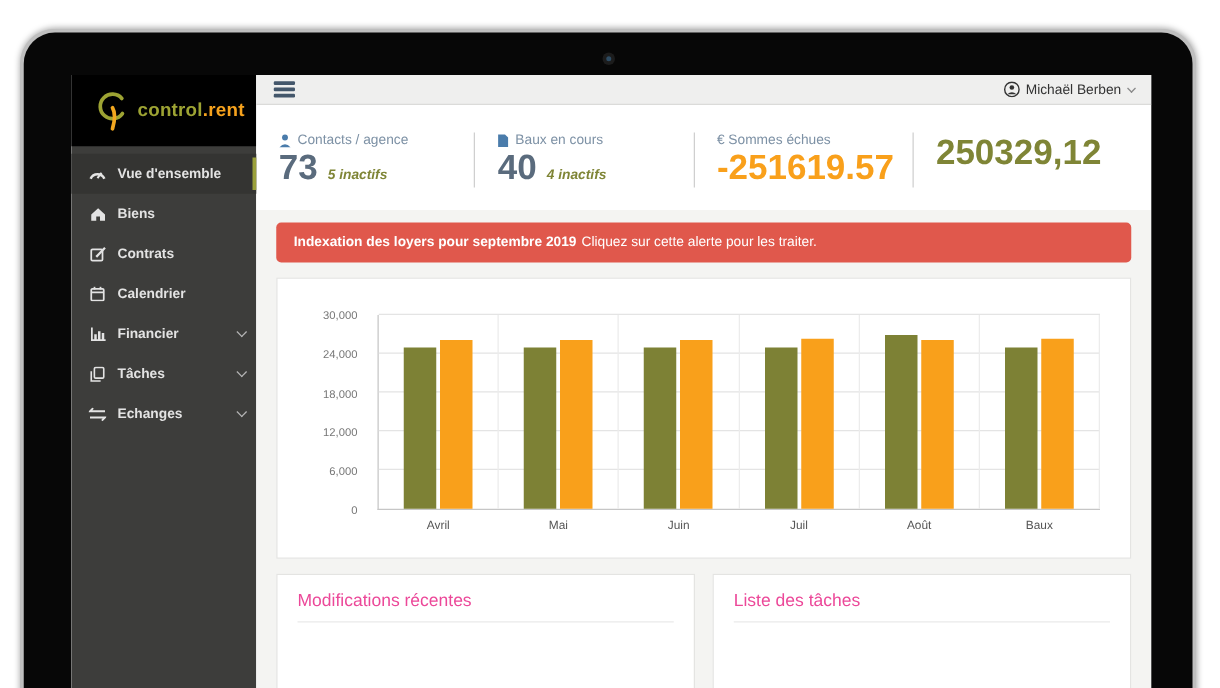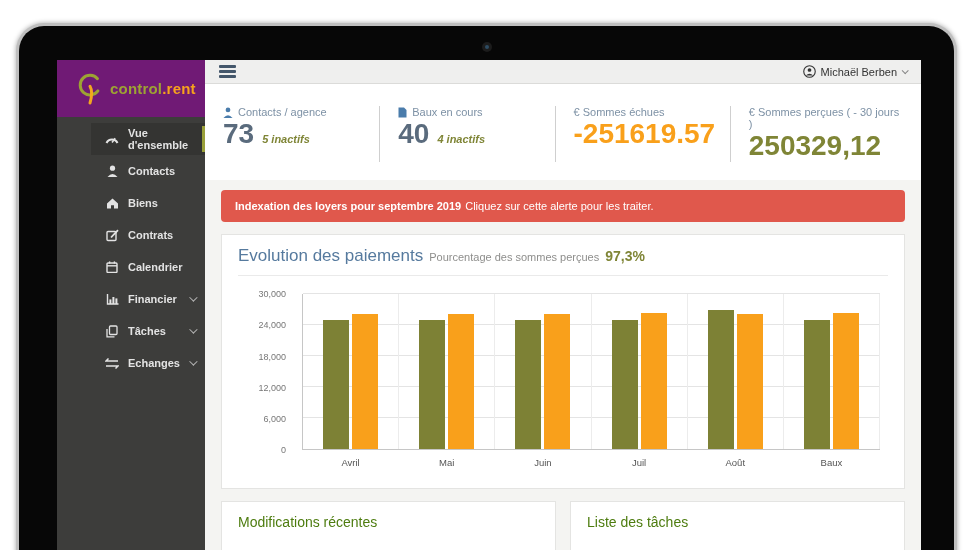--- a/index.html
+++ b/index.html
@@ -12,25 +12,25 @@
             border-radius:28px 28px 0 0; box-shadow:0 0 5px rgba(0,0,0,.35); }
   .webcam { position:absolute; top:16px; left:50%; transform:translateX(-50%);
             width:10px; height:10px; border-radius:50%; background:#1c1c1c; }
   .webcam::after { content:""; position:absolute; left:3px; top:3px; width:4px; height:4px;
             border-radius:50%; background:#2e4c63; }
   .screen { position:absolute; left:38px; top:34px; width:864px; height:520px;
             background:#fff; display:flex; overflow:hidden; }
 
   
   .sidebar { width:148px; background:#3d3d3b; flex-shrink:0; display:flex; flex-direction:column; }
-  .logo { height:57px; background:#701a75; display:flex; align-items:center; padding-left:19px; gap:6px; cursor:pointer; }
+  .logo { height:57px; background:#000000; display:flex; align-items:center; padding-left:19px; gap:6px; cursor:pointer; }
   .logo-text { font-size:15px; font-weight:bold; letter-spacing:.2px; }
   .logo-text .c1 { color:#9da333; }
   .logo-text .c2 { color:#f6a21d; }
-  .nav { padding-top:6px;padding-left:34px; }
+  .nav { padding-top:6px; }
   .nav-item { height:32px; display:flex; align-items:center; gap:9px; padding:0 10px 0 14px;
               color:#e3e3e3; font-size:11px; font-weight:bold; cursor:pointer; position:relative; }
   .nav-item .ico { width:14px; display:flex; justify-content:center; }
   .nav-item.active { background:#343432; }
   .nav-item.active::after { content:""; position:absolute; right:0; top:3px; bottom:3px;
               width:3px; background:#9aa03a; }
   .chev { margin-left:auto; width:6px; height:6px; border-right:1.6px solid #b5b5b5;
           border-bottom:1.6px solid #b5b5b5; transform:rotate(45deg) translateY(-2px); }
 
   
@@ -77,21 +77,21 @@
   .gridline { position:absolute; left:0; right:0; height:1px; background:#e4e4e4; }
   .bar-group { flex:1; height:100%; display:flex; align-items:flex-end; justify-content:center;
                gap:3px; position:relative; border-right:1px solid #ececec; }
   .bar { width:26px; position:relative; z-index:2; }
   .xtick { position:absolute; bottom:-19px; left:0; right:0; text-align:center;
            font-size:9.5px; color:#555; }
 
   
   .bottom-row { display:flex; gap:14px; margin:0 16px; }
   .bottom-card { flex:1; padding:12px 16px; height:150px; }
-  .card-heading { font-size:14px; color:#4d7c0f; padding-bottom:24px; border-bottom:1px solid #eaeaea; }
+  .card-heading { font-size:14px; color:#ec4899; padding-bottom:9px; border-bottom:1px solid #eaeaea; }
 
   svg { display:block; }
 </style>
 </head>
 <body>
 
 <div class="laptop">
   <div class="webcam"></div>
 
   <div class="screen">
@@ -112,29 +112,20 @@
           <span class="ico">
             <svg width="14" height="12" viewBox="0 0 14 12">
                 <path d="M1.5 10 A 6 6 0 0 1 12.5 10" fill="none" stroke="#e3e3e3" stroke-width="2"></path>
                 <path d="M7 9.5 L10.2 5.2" stroke="#e3e3e3" stroke-width="1.6"></path>
               </svg>
           </span>
           <span>Vue d'ensemble</span>
         </div>
         <div class="nav-item">
           <span class="ico">
-            <svg width="11" height="12" viewBox="0 0 11 12">
-                <circle cx="5.5" cy="3.2" r="2.6" fill="#e3e3e3"></circle>
-                <path d="M0.5 12 Q5.5 6.2 10.5 12 Z" fill="#e3e3e3"></path>
-              </svg>
-          </span>
-          <span>Contacts</span>
-        </div>
-        <div class="nav-item">
-          <span class="ico">
             <svg width="13" height="12" viewBox="0 0 13 12">
                 <path d="M1 6.5 L6.5 1.5 L12 6.5 L12 11.5 L8 11.5 L8 8.2 L5 8.2 L5 11.5 L1 11.5 Z" fill="#e3e3e3"></path>
               </svg>
           </span>
           <span>Biens</span>
         </div>
         <div class="nav-item">
           <span class="ico">
             <svg width="13" height="13" viewBox="0 0 13 13">
                 <rect x="1" y="2.5" width="9" height="9" rx="1" fill="none" stroke="#e3e3e3" stroke-width="1.4"></rect>
@@ -243,39 +234,31 @@
           </div>
           <div class="stat">
             <div class="stat-label">
               <span>€ Sommes échues</span>
             </div>
             <div class="stat-line">
               <span class="stat-value v-orange">-251619.57</span>
             </div>
           </div>
           <div class="stat">
-            <div class="stat-label">
-              <span>€ Sommes perçues ( - 30 jours )</span>
-            </div>
             <div class="stat-line">
               <span class="stat-value v-olive">250329,12</span>
             </div>
           </div>
         </div>
 
         <div class="alert">
           <b>Indexation des loyers pour septembre 2019</b><span>Cliquez sur cette alerte pour les traiter.</span>
         </div>
 
         <div class="card chart-card">
-          <div class="chart-title-row">
-            <span class="chart-title">Evolution des paiements</span>
-            <span class="chart-subtitle">Pourcentage des sommes perçues</span>
-            <span class="chart-percent">97,3%</span>
-          </div>
           <div class="chart">
             <div class="ylabels" id="ylabels">
                 <div class="ytick" style="bottom: calc(0% - 5px);">0</div>
                 <div class="ytick" style="bottom: calc(20% - 5px);">6,000</div>
                 <div class="ytick" style="bottom: calc(40% - 5px);">12,000</div>
                 <div class="ytick" style="bottom: calc(60% - 5px);">18,000</div>
                 <div class="ytick" style="bottom: calc(80% - 5px);">24,000</div>
                 <div class="ytick" style="bottom: calc(100% - 5px);">30,000</div>
               </div>
             <div class="plot" id="plot">

